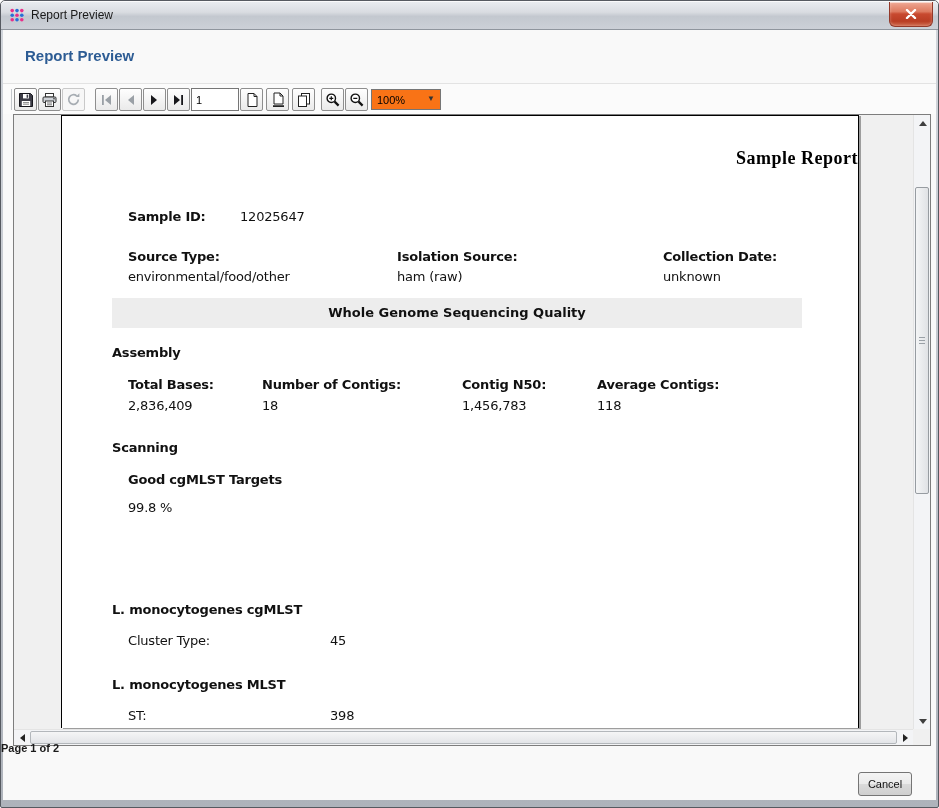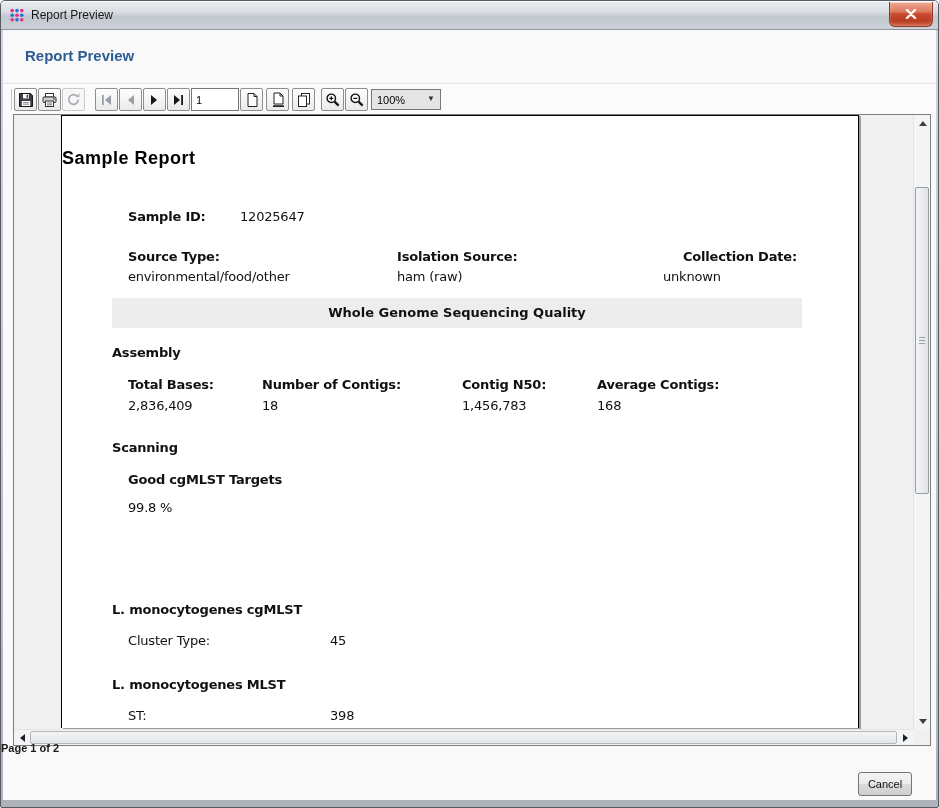--- a/index.html
+++ b/index.html
@@ -46,42 +46,42 @@
   }
   .tbtn.dis { border-color:#c9c9c9; background:#f7f7f7; }
   .tb-save{left:11px}.tb-print{left:35px}.tb-refresh{left:59px}
   .tb-first{left:92px}.tb-prev{left:116px}.tb-next{left:140px}.tb-last{left:164px}
   .tb-pageinput{ position:absolute; left:188px; top:4px; width:48px; height:23px;
     border:1px solid #767676; background:#fff; font-size:11px; padding-left:4px;
     font-family:"Liberation Sans",sans-serif; }
   .tb-p1{left:237px}.tb-p2{left:263px}.tb-p3{left:289px}
   .tb-zin{left:318px}.tb-zout{left:342px}
   .tb-combo{ position:absolute; left:368px; top:5px; width:70px; height:21px;
-    border:1px solid #767676; background:#e5e5e5; font-size:11px;
+    border:1px solid #767676; background:#f97316; font-size:11px;
     display:flex; align-items:center; padding-left:5px; }
   .combo-arrow{ position:absolute; right:5px; top:4px; font-size:8px; color:#333; }
 
   
   .preview { position:absolute; left:12px; top:113px; width:918px; height:632px;
     border:1px solid #7d7d7d; background:#f0f0f0; }
   .page { position:absolute; left:47px; top:0; width:798px; height:613px;
     background:#fff; border:1px solid #000; border-bottom:none;
     box-shadow:2px 1px 0 #9d9d9d; }
 
   .doc { position:absolute; font-family:"DejaVu Sans",sans-serif; font-size:13px;
     color:#111; white-space:nowrap; letter-spacing:-0.2px; }
   .lbl { font-weight:bold; }
-  .r-title { position:absolute; left:0; top:32px; width:100%; text-align:left;
-    font-family:Liberation Sans, sans-serif; font-size:18px; font-weight:bold; letter-spacing:.5px; color:#000; }
+  .r-title { position:absolute; left:0; top:32px; width:100%; text-align:right;
+    font-family:Liberation Serif, serif; font-size:18px; font-weight:bold; letter-spacing:.5px; color:#000; }
   .banner { position:absolute; left:50px; width:690px; height:30px; line-height:30px;
     text-align:center; font-family:"DejaVu Sans",sans-serif; font-size:13px; font-weight:bold;
     background:#ededed; color:#111; }
   .b1{top:182px}.b2{top:438px}
   .p-sample-l{left:66px;top:93px}.p-sample-v{left:178px;top:93px}
-  .p-src-l{left:66px;top:133px}.p-iso-l{left:335px;top:133px}.p-col-l{left:621px;top:133px}
+  .p-src-l{left:66px;top:133px}.p-iso-l{left:335px;top:133px}.p-col-l{left:601px;top:133px}
   .p-src-v{left:66px;top:153px}.p-iso-v{left:335px;top:153px}.p-col-v{left:601px;top:153px}
   .p-asm-h{left:50px;top:229px}
   .p-tb-l{left:66px;top:261px}.p-nc-l{left:200px;top:261px}.p-n50-l{left:400px;top:261px}.p-ac-l{left:535px;top:261px}
   .p-tb-v{left:66px;top:282px}.p-nc-v{left:200px;top:282px}.p-n50-v{left:400px;top:282px}.p-ac-v{left:535px;top:282px}
   .p-scan-h{left:50px;top:324px}
   .p-good-l{left:66px;top:356px}.p-good-v{left:66px;top:384px}
   .p-cg-h{left:50px;top:486px}
   .p-ct-l{left:66px;top:517px}.p-ct-v{left:268px;top:517px}
   .p-mlst-h{left:50px;top:561px}
   .p-st-l{left:66px;top:592px}.p-st-v{left:268px;top:592px}
@@ -267,21 +267,21 @@
       <div class="banner b1">Whole Genome Sequencing Quality</div>
 
       <div class="doc lbl p-asm-h">Assembly</div>
       <div class="doc lbl p-tb-l">Total Bases:</div>
       <div class="doc lbl p-nc-l">Number of Contigs:</div>
       <div class="doc lbl p-n50-l">Contig N50:</div>
       <div class="doc lbl p-ac-l">Average Contigs:</div>
       <div class="doc p-tb-v">2,836,409</div>
       <div class="doc p-nc-v">18</div>
       <div class="doc p-n50-v">1,456,783</div>
-      <div class="doc p-ac-v">168</div>
+      <div class="doc p-ac-v">118</div>
 
       <div class="doc lbl p-scan-h">Scanning</div>
       <div class="doc lbl p-good-l">Good cgMLST Targets</div>
       <div class="doc p-good-v">99.8 %</div>
 
 
       <div class="doc lbl p-cg-h">L. monocytogenes cgMLST</div>
       <div class="doc p-ct-l">Cluster Type:</div>
       <div class="doc p-ct-v">45</div>
 

